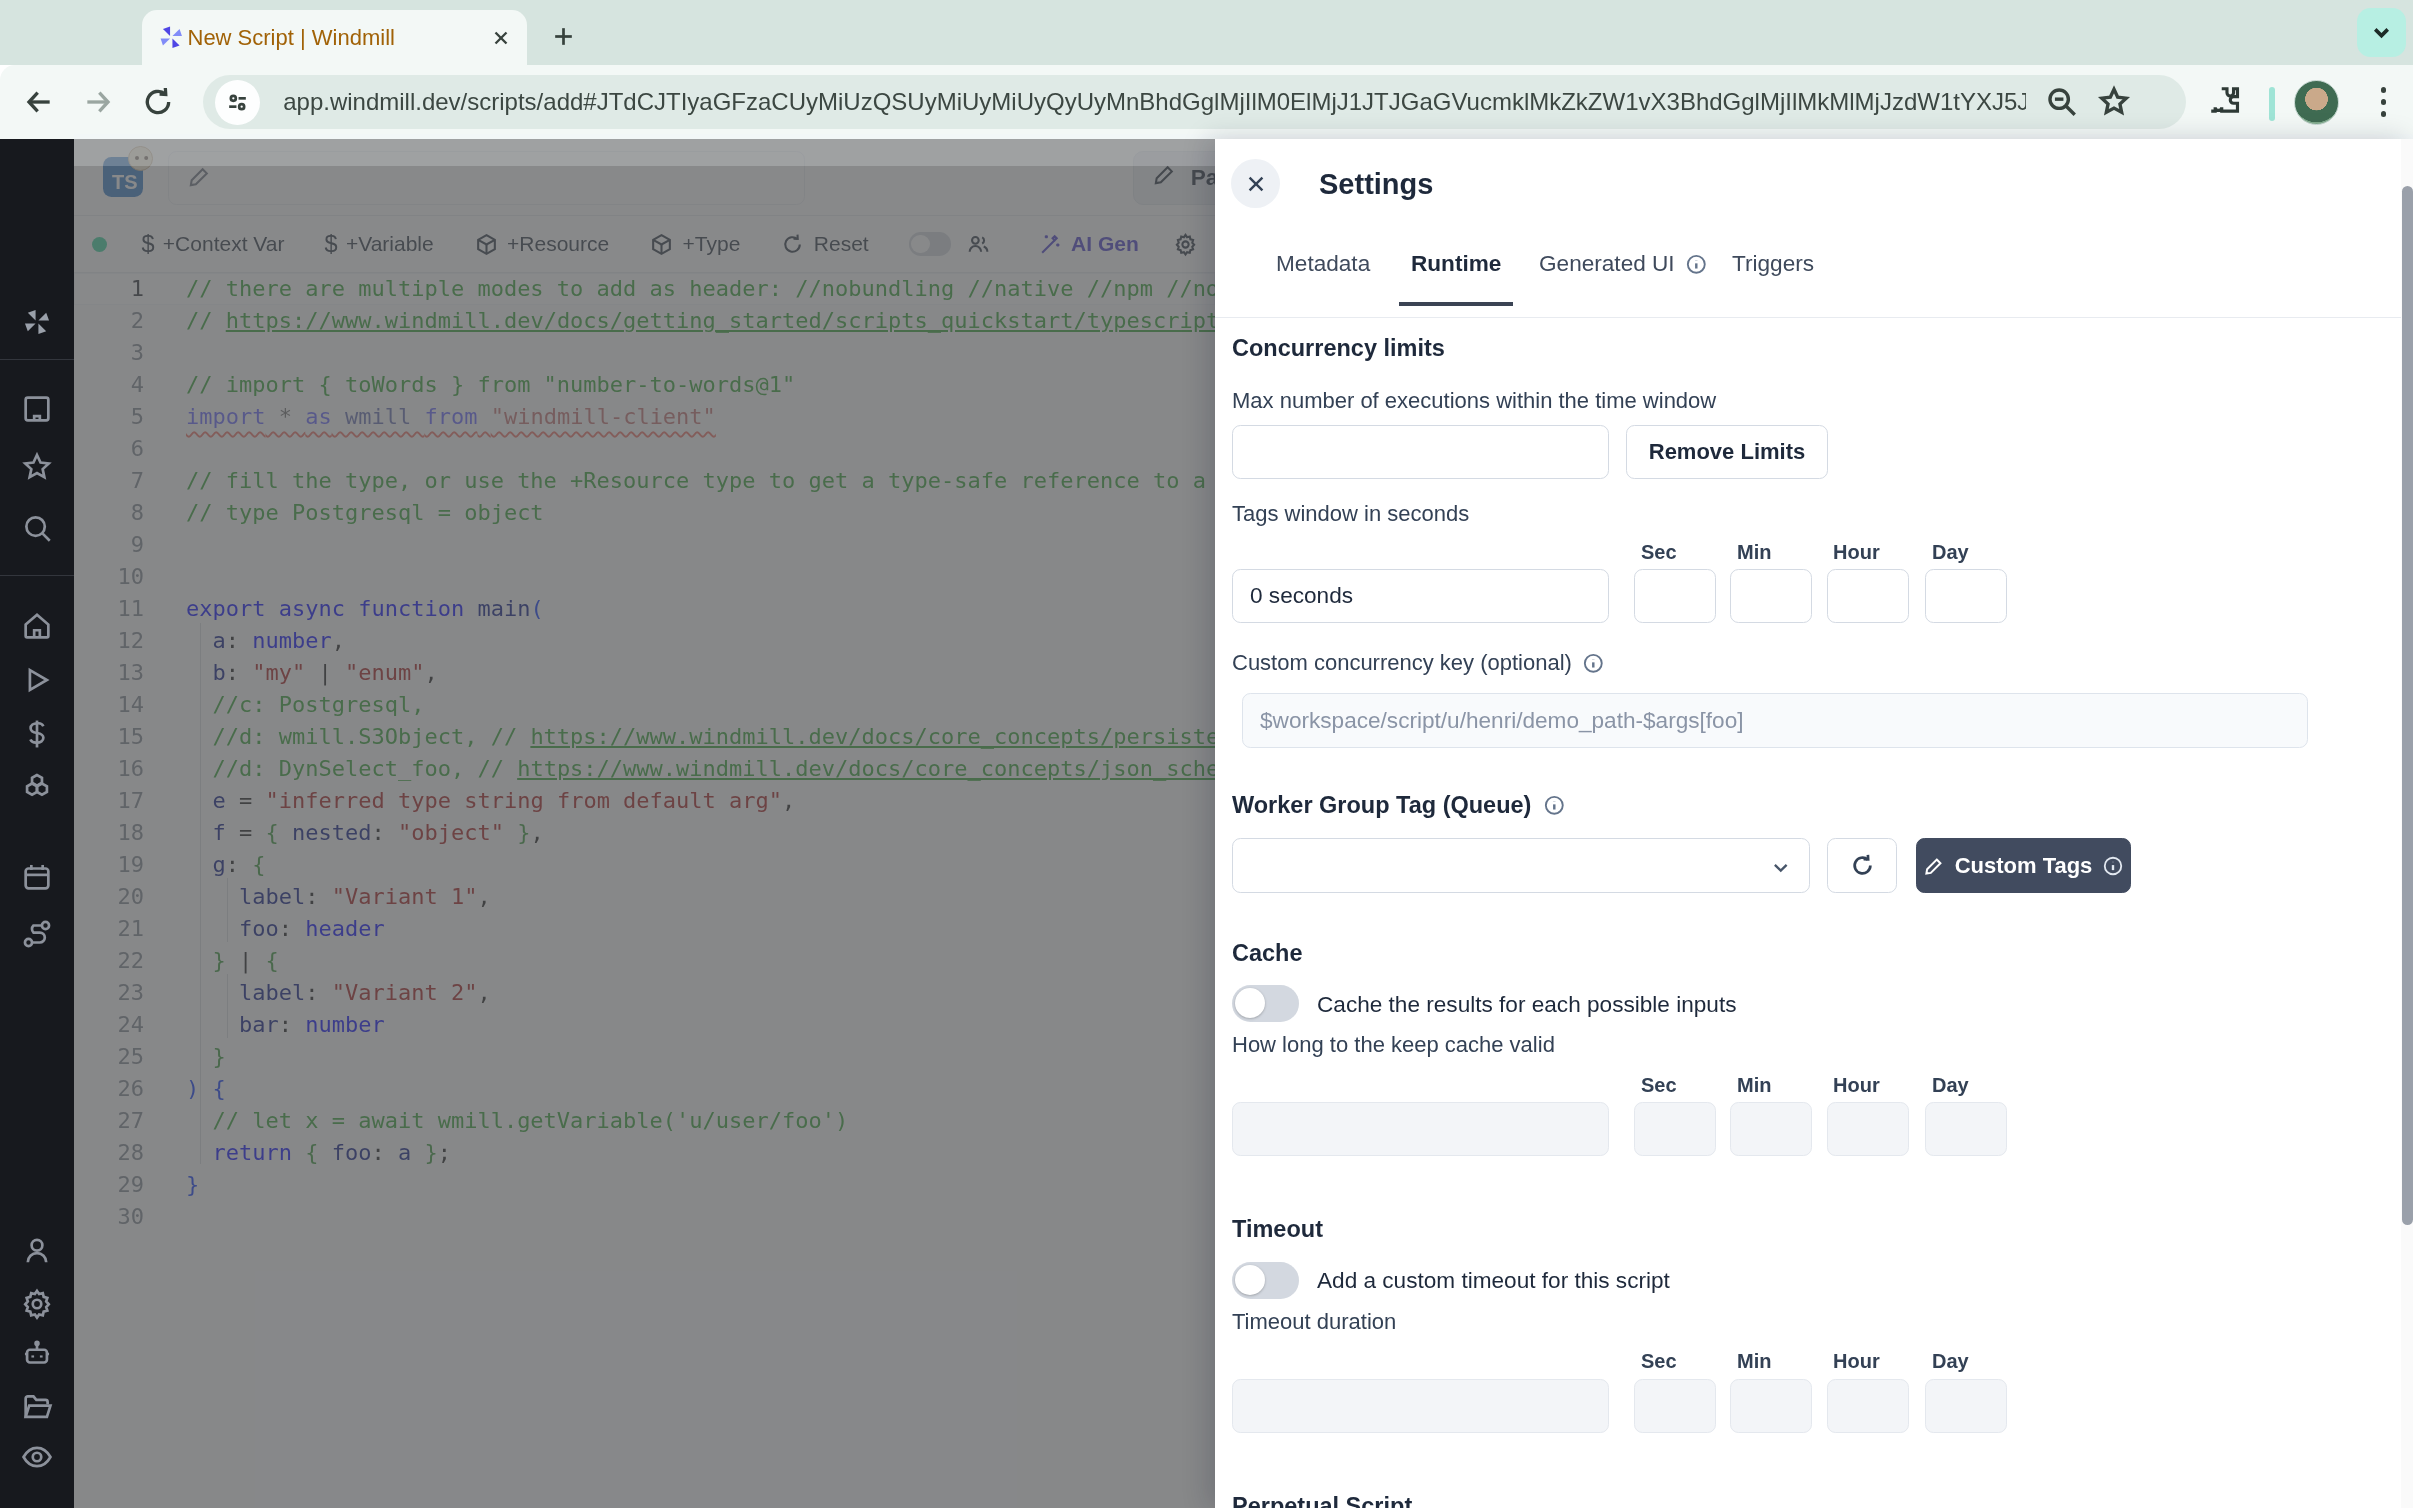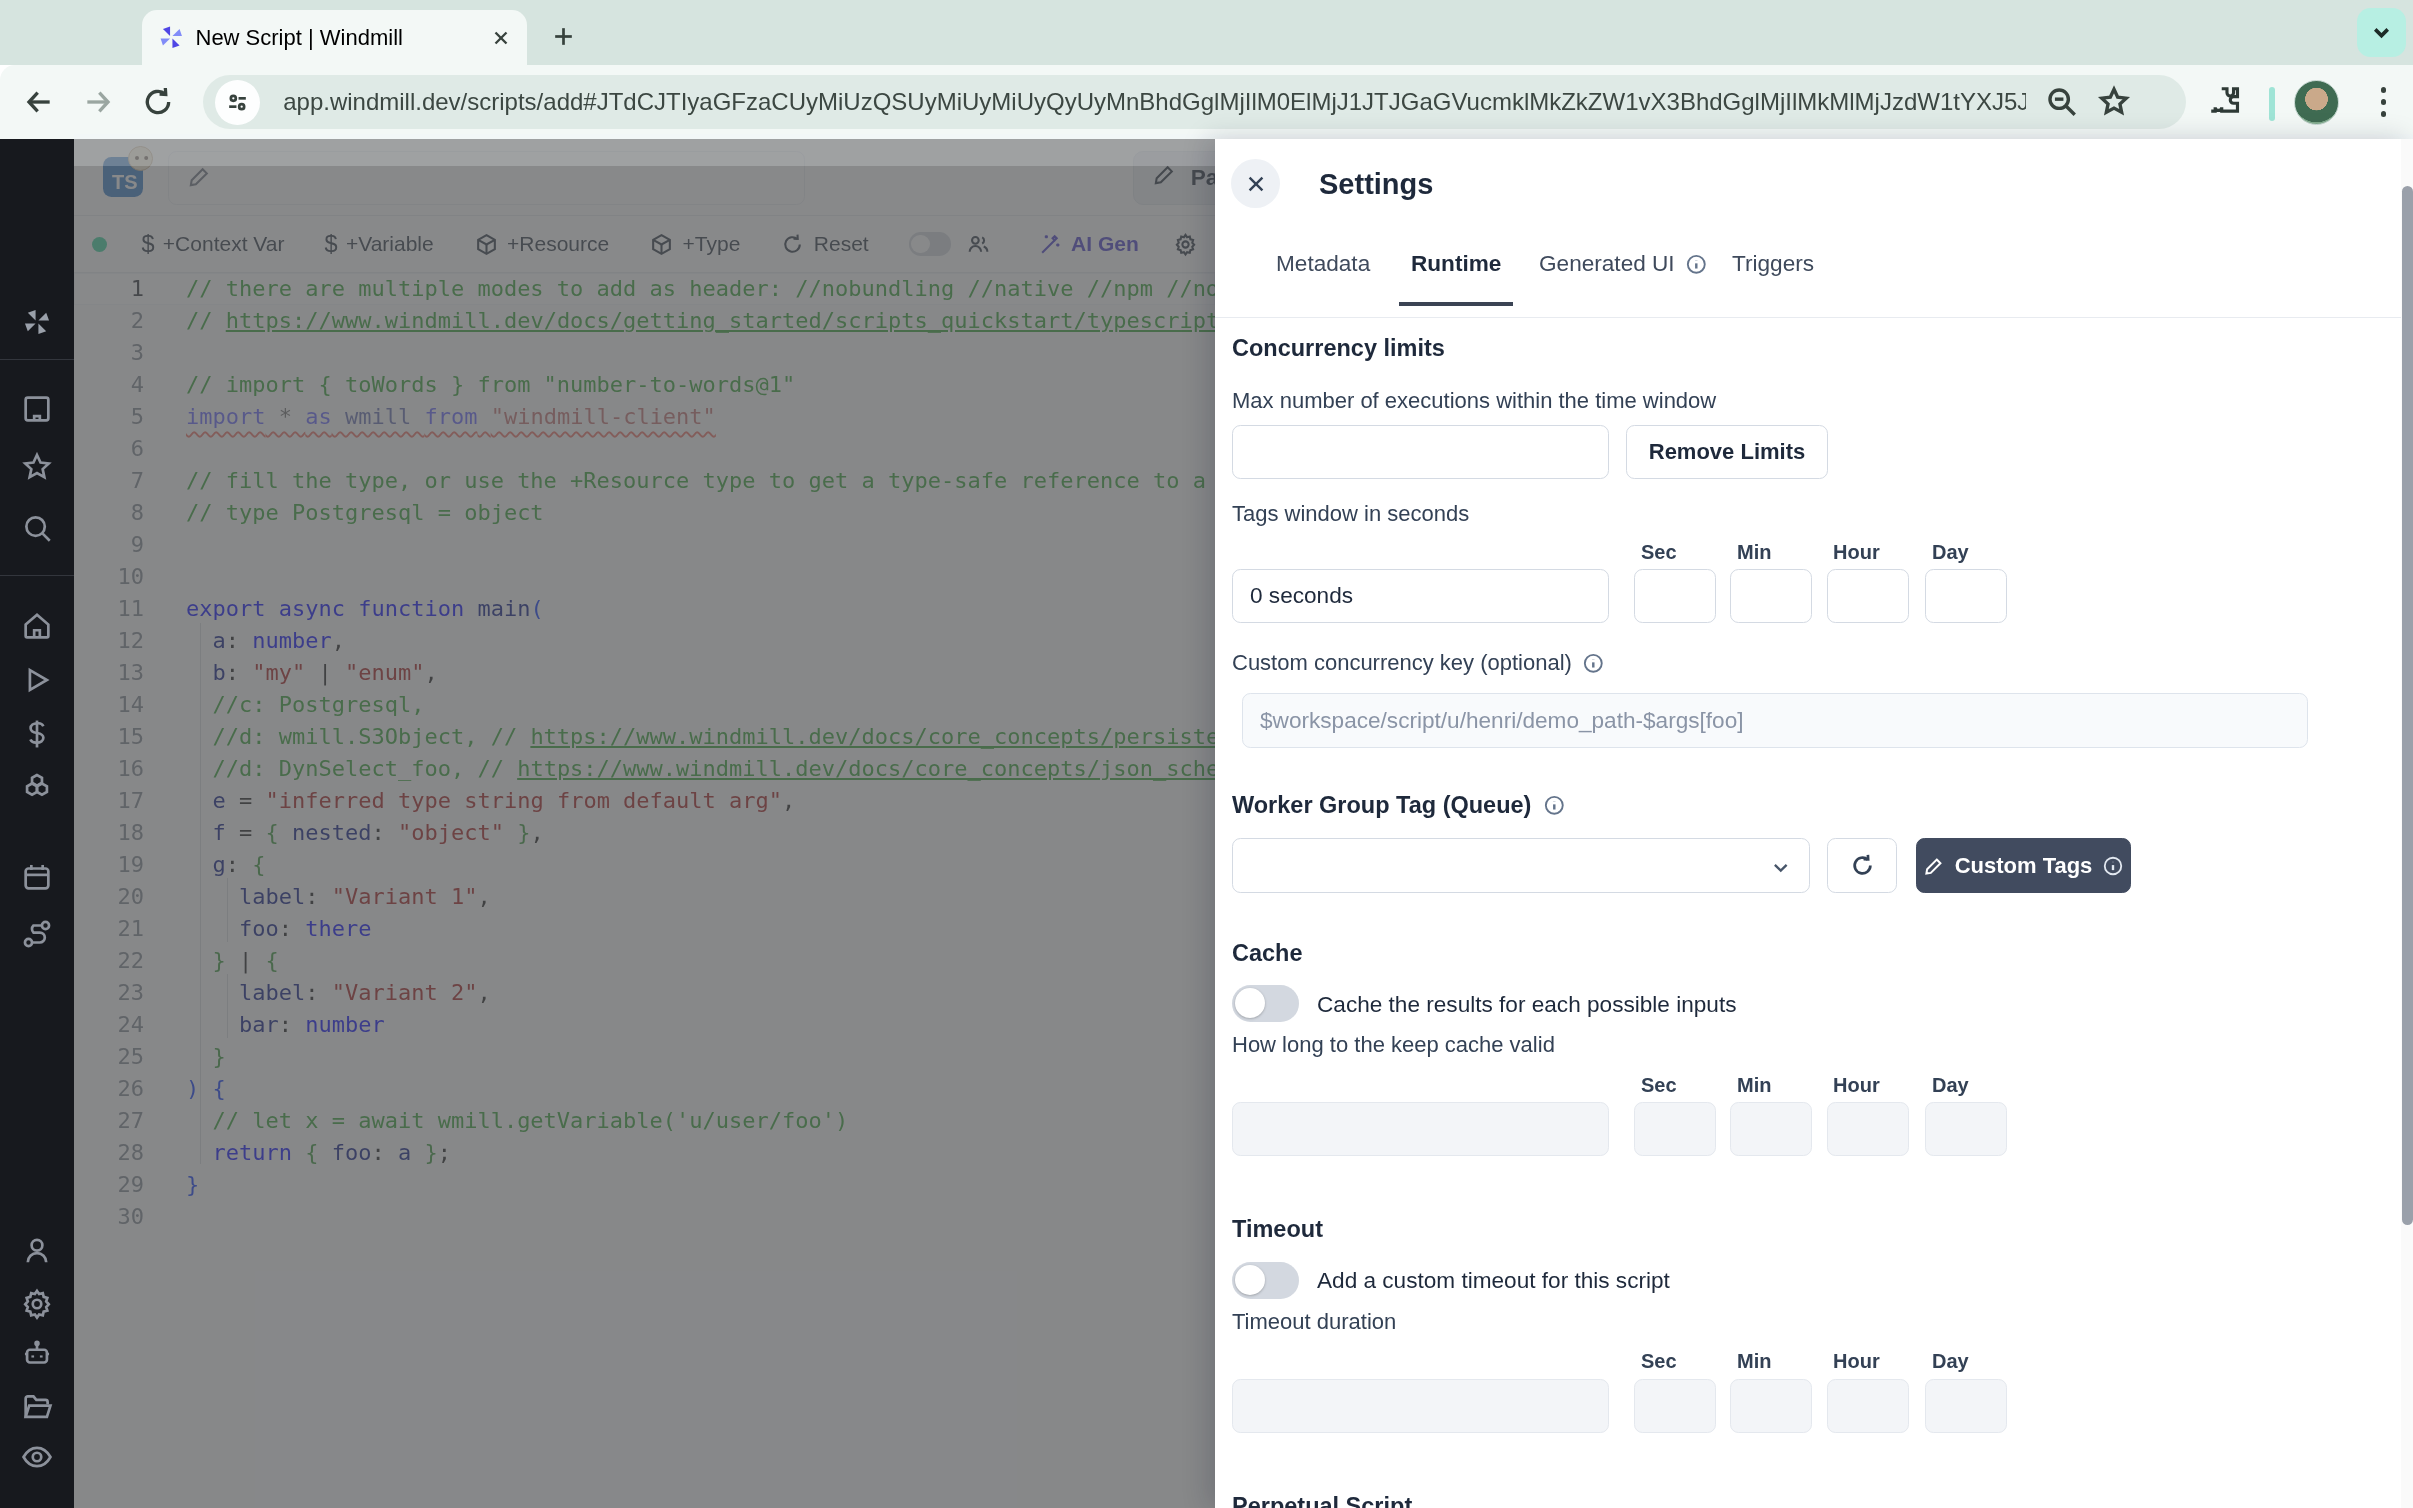--- a/index.html
+++ b/index.html
@@ -4,21 +4,21 @@
 <style>
   * { margin:0; padding:0; box-sizing:border-box; }
   html,body { width:2413px; height:1508px; overflow:hidden; background:#fff;
     font-family:"Liberation Sans", sans-serif; }
 
   
   #tabstrip { position:absolute; left:0; top:0; width:2413px; height:65px; background:#d6e4df; }
   #tab { position:absolute; left:142px; top:10px; width:385px; height:55px; background:#f3f8f6;
     border-radius:15px 15px 0 0; display:flex; align-items:center; padding:0 15px; }
   #tab .fav { width:28.5px; height:28.5px; flex:0 0 auto; }
-  #tab .t-title { margin-left:10px; font-size:22px; color:#000000; white-space:nowrap; overflow:hidden; flex:1; }
+  #tab .t-title { margin-left:2px; font-size:22px; color:#a16207; white-space:nowrap; overflow:hidden; flex:1; }
   .xglyph { width:22px; height:22px; stroke:#37423d; stroke-width:2.6; }
   #newtab { position:absolute; left:545px; top:18.4px; width:37px; height:37px; display:flex; align-items:center; justify-content:center; border-radius:8.4px; }
   #newtab svg { width:25px; height:25px; stroke:#37423d; stroke-width:2.6; }
   #chrome-chevron { position:absolute; left:2357px; top:8.4px; width:49px; height:49px; border-radius:13.4px;
     background:#b7efe3; display:flex; align-items:center; justify-content:center; }
   #chrome-chevron svg { width:25px; height:25px; stroke:#1d2b27; stroke-width:3.4; }
 
   #toolbar { position:absolute; left:0; top:65px; width:2413px; height:74px; background:#f3f8f6; border-radius:15px 0 0 0; }
   .nav-ic { position:absolute; top:18.4px; width:37px; height:37px; display:flex; align-items:center; justify-content:center; }
   .nav-ic svg { width:32px; height:32px; stroke-width:2.5; fill:none; }
@@ -425,21 +425,21 @@
         <div class="code-line"><span class="ln">11</span><span class="lc"><span class="tk-k">export</span><span class="tk-p"> </span><span class="tk-k">async</span><span class="tk-p"> </span><span class="tk-k">function</span><span class="tk-i"> main</span><span class="tk-bb">(</span></span></div>
         <div class="code-line"><span class="ln">12</span><span class="lc"><span class="tk-p">  </span><span class="tk-i">a</span><span class="tk-p">: </span><span class="tk-k">number</span><span class="tk-p">,</span></span></div>
         <div class="code-line"><span class="ln">13</span><span class="lc"><span class="tk-p">  </span><span class="tk-i">b</span><span class="tk-p">: </span><span class="tk-s">"my"</span><span class="tk-p"> | </span><span class="tk-s">"enum"</span><span class="tk-p">,</span></span></div>
         <div class="code-line"><span class="ln">14</span><span class="lc"><span class="tk-c">  //c: Postgresql,</span></span></div>
         <div class="code-line"><span class="ln">15</span><span class="lc"><span class="tk-c">  //d: wmill.S3Object, // </span><span class="tk-ck">https://www.windmill.dev/docs/core_concepts/persistent_storage</span></span></div>
         <div class="code-line"><span class="ln">16</span><span class="lc"><span class="tk-c">  //d: DynSelect_foo, // </span><span class="tk-ck">https://www.windmill.dev/docs/core_concepts/json_schema_and_parsing</span></span></div>
         <div class="code-line"><span class="ln">17</span><span class="lc"><span class="tk-p">  </span><span class="tk-i">e</span><span class="tk-p"> = </span><span class="tk-s">"inferred type string from default arg"</span><span class="tk-p">,</span></span></div>
         <div class="code-line"><span class="ln">18</span><span class="lc"><span class="tk-p">  </span><span class="tk-i">f</span><span class="tk-p"> = </span><span class="tk-bg">{</span><span class="tk-i"> nested</span><span class="tk-p">: </span><span class="tk-s">"object"</span><span class="tk-bg"> }</span><span class="tk-p">,</span></span></div>
         <div class="code-line"><span class="ln">19</span><span class="lc"><span class="tk-p">  </span><span class="tk-i">g</span><span class="tk-p">: </span><span class="tk-bg">{</span></span></div>
         <div class="code-line"><span class="ln">20</span><span class="lc"><span class="tk-p">    </span><span class="tk-i">label</span><span class="tk-p">: </span><span class="tk-s">"Variant 1"</span><span class="tk-p">,</span></span></div>
-        <div class="code-line"><span class="ln">21</span><span class="lc"><span class="tk-p">    </span><span class="tk-i">foo</span><span class="tk-p">: </span><span class="tk-k">there</span></span></div>
+        <div class="code-line"><span class="ln">21</span><span class="lc"><span class="tk-p">    </span><span class="tk-i">foo</span><span class="tk-p">: </span><span class="tk-k">header</span></span></div>
         <div class="code-line"><span class="ln">22</span><span class="lc"><span class="tk-p">  </span><span class="tk-bg">}</span><span class="tk-p"> | </span><span class="tk-bg">{</span></span></div>
         <div class="code-line"><span class="ln">23</span><span class="lc"><span class="tk-p">    </span><span class="tk-i">label</span><span class="tk-p">: </span><span class="tk-s">"Variant 2"</span><span class="tk-p">,</span></span></div>
         <div class="code-line"><span class="ln">24</span><span class="lc"><span class="tk-p">    </span><span class="tk-i">bar</span><span class="tk-p">: </span><span class="tk-k">number</span></span></div>
         <div class="code-line"><span class="ln">25</span><span class="lc"><span class="tk-p">  </span><span class="tk-bg">}</span></span></div>
         <div class="code-line"><span class="ln">26</span><span class="lc"><span class="tk-bb">)</span><span class="tk-p"> </span><span class="tk-bb">{</span></span></div>
         <div class="code-line"><span class="ln">27</span><span class="lc"><span class="tk-c">  // let x = await wmill.getVariable('u/user/foo')</span></span></div>
         <div class="code-line"><span class="ln">28</span><span class="lc"><span class="tk-p">  </span><span class="tk-k">return</span><span class="tk-p"> </span><span class="tk-bg">{</span><span class="tk-i"> foo</span><span class="tk-p">: </span><span class="tk-i">a</span><span class="tk-bg"> }</span><span class="tk-p">;</span></span></div>
         <div class="code-line"><span class="ln">29</span><span class="lc"><span class="tk-bb">}</span></span></div>
         <div class="code-line"><span class="ln">30</span><span class="lc"></span></div>
       </div>

